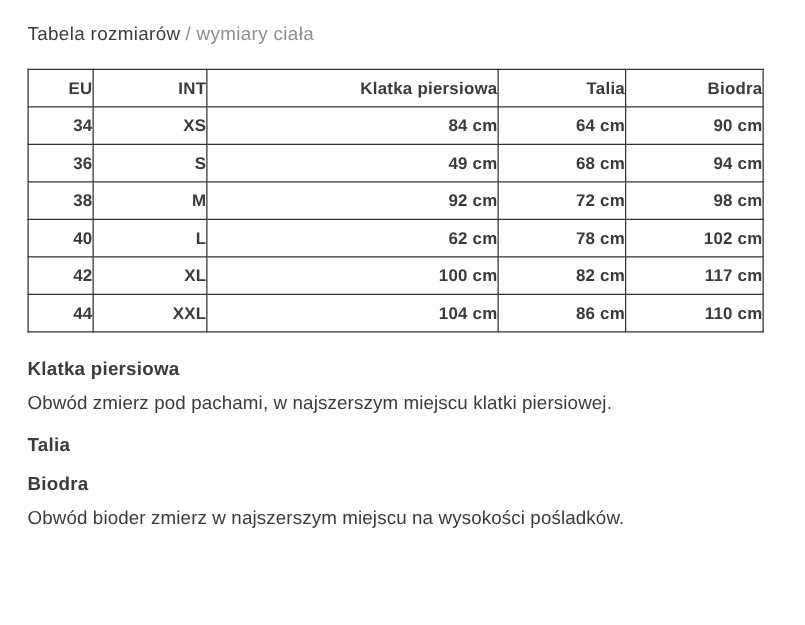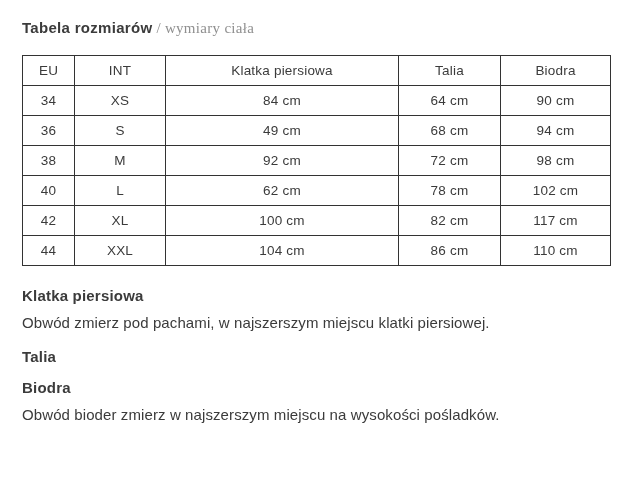--- a/index.html
+++ b/index.html
@@ -21,42 +21,42 @@
     padding: 18px 22px 0 22px;
     background: var(--bg);
     overflow: hidden;
   }
   .title {
     font-size: 15px;
     line-height: 20px;
     letter-spacing: 0.3px;
     white-space: nowrap;
   }
-  .title-main { font-weight: 700; color: var(--text); }
-  .title-sub  { font-weight: 400; color: var(--muted); margin-left: 4px; font-family: Liberation Serif, serif; }
+  .title-main { font-weight: 400; color: var(--text); }
+  .title-sub  { font-weight: 400; color: var(--muted); margin-left: 4px; }
 
   table.size-table {
     margin-top: 17px;
     border-collapse: collapse;
     table-layout: fixed;
     width: 588px;
   }
   table.size-table col.c-eu    { width: 52px; }
   table.size-table col.c-int   { width: 91px; }
   table.size-table col.c-chest { width: 233px; }
   table.size-table col.c-waist { width: 102px; }
   table.size-table col.c-hips  { width: 110px; }
   table.size-table th,
   table.size-table td {
     border: 1px solid var(--border);
     height: 30px;
-    text-align: center;
+    text-align: right;
     vertical-align: middle;
     font-size: 13.5px;
-    font-weight: 400;
+    font-weight: 700;
     color: var(--text);
     letter-spacing: 0.2px;
   }
 
   .descriptions { margin-top: 21px; }
   .desc-heading {
     font-size: 15px;
     font-weight: 700;
     color: var(--text);
     margin-top: 14px;

